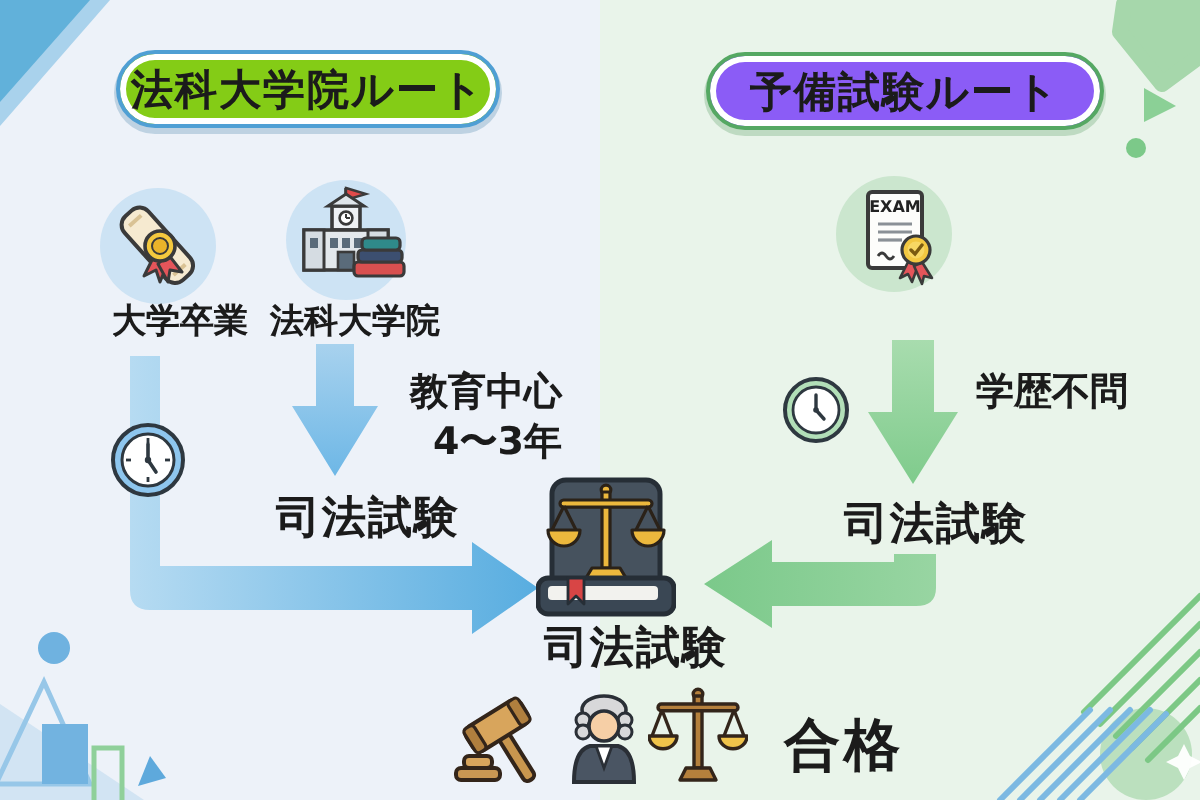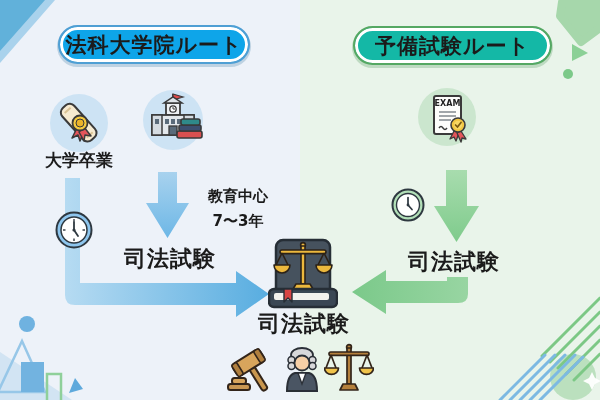--- a/index.html
+++ b/index.html
@@ -12,32 +12,32 @@
   .bg-right{position:absolute;left:300px;top:0;width:300px;height:400px;background:#e9f4ea;}
   svg.layer{position:absolute;left:0;top:0;width:600px;height:400px;pointer-events:none;}
   .abs{position:absolute;}
   .badge{
     position:absolute;height:35px;border-radius:20px;
     display:flex;align-items:center;justify-content:center;
     font-size:21px;font-weight:800;letter-spacing:1px;
   }
   .badge-blue{
     left:58px;top:25px;width:188px;
-    background:#0ea5e9;border:2px solid #4f9fd4;
+    background:#84cc16;border:2px solid #4f9fd4;
     box-shadow:inset 0 0 0 3px #ffffff,0 2px 0 1px rgba(70,130,170,.28);
     justify-content:center;
   }
   .badge-green{
     left:353px;top:26px;width:195px;
-    background:#14b8a6;border:2px solid #55a863;
+    background:#8b5cf6;border:2px solid #55a863;
     box-shadow:inset 0 0 0 3px #ffffff,0 2px 0 1px rgba(80,150,90,.28);
   }
-  .lbl{position:absolute;text-align:center;font-weight:700;}
+  .lbl{position:absolute;text-align:right;font-weight:700;}
   .lbl-step{font-size:17px;}
-  .lbl-note{font-size:15px;line-height:25px;font-weight:700;}
+  .lbl-note{font-size:19px;line-height:25px;font-weight:700;}
   .lbl-exam{font-size:22px;font-weight:800;letter-spacing:1px;}
   .lbl-pass{font-size:28px;font-weight:800;letter-spacing:2px;}
 </style>
 </head>
 <body>
 
 <div class="stage">
   <div class="bg-left"></div>
   <div class="bg-right"></div>
 
@@ -228,25 +228,28 @@
       <line x1="7" y1="13" x2="12" y2="26"></line>
       <line x1="43" y1="13" x2="38" y2="26"></line>
       <line x1="43" y1="13" x2="48" y2="26"></line>
       <path d="M0.5,26 A7,6.4 0 0 0 14.5,26 Z" fill="#f0c34a"></path>
       <path d="M35.5,26 A7,6.4 0 0 0 49.5,26 Z" fill="#f0c34a"></path>
       <polygon points="19,42 31,42 34,48 16,48" fill="#b5803c"></polygon>
     </g>
   </svg>
 
   <div class="lbl lbl-step" style="left:34px;top:149px;width:90px">大学卒業</div>
+  <div class="lbl lbl-step" style="left:126px;top:149px;width:94px">法科大学院</div>
 
   <div class="lbl lbl-note" style="left:195px;top:184px;width:86px">
     <div>教育中心</div>
-    <div>7〜3年</div>
+    <div>4〜3年</div>
   </div>
   <div class="lbl lbl-note" style="left:478px;top:184px;width:86px">
+    <div>学歴不問</div>
   </div>
 
   <div class="lbl lbl-exam" style="left:110px;top:244px;width:120px">司法試験</div>
   <div class="lbl lbl-exam" style="left:394px;top:247px;width:120px">司法試験</div>
   <div class="lbl lbl-exam" style="left:244px;top:309px;width:120px">司法試験</div>
 
+  <div class="lbl lbl-pass" style="left:368px;top:354px;width:84px">合格</div>
 </div>
 
 </body></html>

